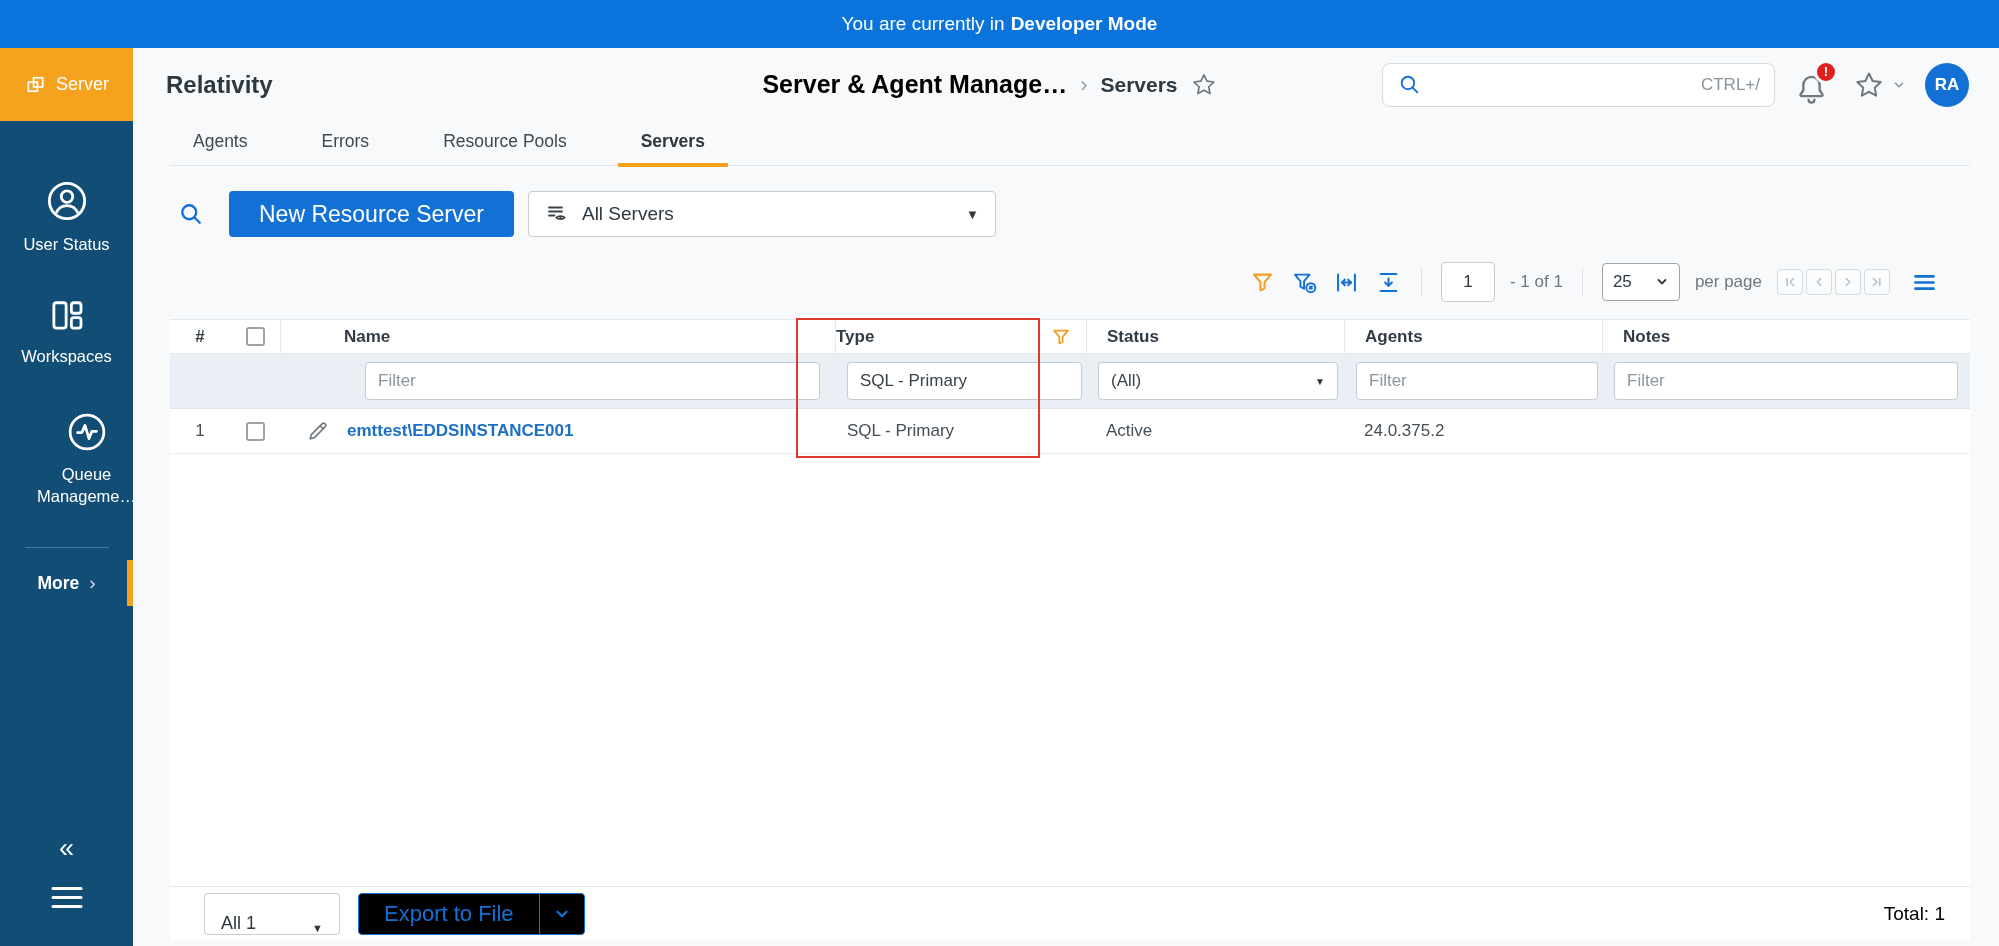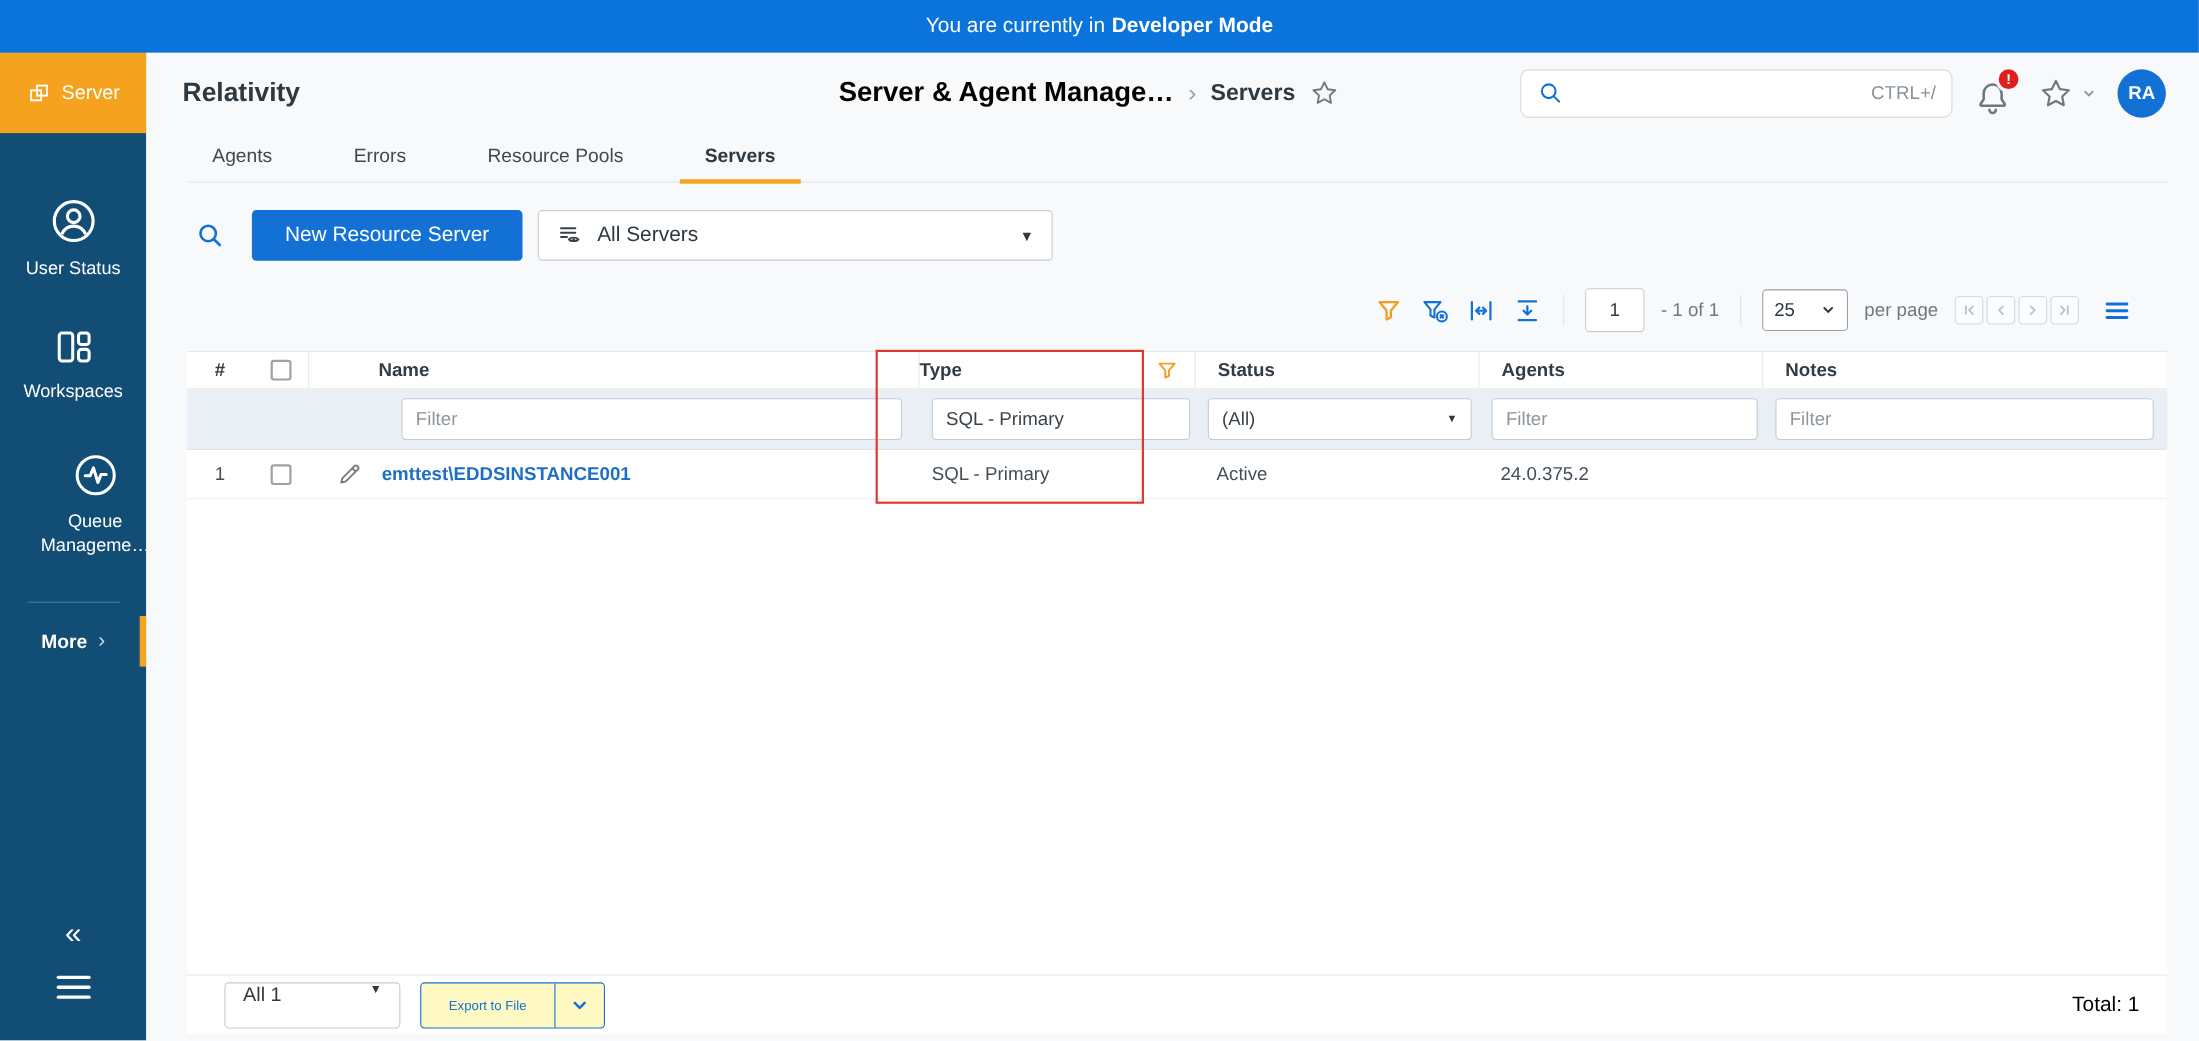--- a/index.html
+++ b/index.html
@@ -51,21 +51,21 @@
             display:flex; align-items:center; justify-content:center; cursor:pointer; }
 
   .tabs-row { position:absolute; top:73px; left:37px; right:29px; height:45px; }
   .tabs { height:100%; border-bottom:1px solid #e0e5e9; display:flex; align-items:flex-end; gap:28px; }
   .tab { padding:0 23px 13px; font-size:17.5px; color:#3f4952; cursor:pointer; position:relative; }
   .tab.active { font-weight:bold; color:#2e3840; }
   .tab.active::after { content:""; position:absolute; left:0; right:0; bottom:-2px; height:4px; background:#f5a21f; }
 
   .toolbar { position:absolute; top:143px; left:37px; right:29px; height:46px; display:flex; align-items:center; }
   .tb-search { width:42px; display:flex; justify-content:center; cursor:pointer; }
-  .btn-new { margin-left:17px; height:46px; padding:12px 30px; background:#1371d6; color:#fff; font-size:19px;
+  .btn-new { margin-left:17px; height:46px; padding:12px 30px; background:#1371d6; color:#fff; font-size:23px;
              border:0; border-radius:4px; display:flex; align-items:center; cursor:pointer; }
   .view-dd { margin-left:14px; width:468px; height:46px; background:#fff; border:1px solid #c8cdd2; border-radius:4px;
              display:flex; align-items:center; padding:0 16px; gap:13px; font-size:19px; color:#2e3840; cursor:pointer; }
   .view-dd .caret { margin-left:auto; font-size:13px; color:#2e3840; }
 
   .grid-controls { position:absolute; top:212px; left:37px; right:29px; height:44px; display:flex; align-items:center;
                    justify-content:flex-end; gap:15px; color:#6e7880; font-size:17px; }
   .gc-sep { width:1px; height:28px; background:#dfe3e7; margin:0 4px; }
   .gc-icon { cursor:pointer; }
   .page-input { width:54px; height:40px; border:1px solid #c8cdd2; border-radius:4px; text-align:center;
@@ -112,26 +112,26 @@
   .td-name .pencil { margin-left:25px; cursor:pointer; }
   .row-link { margin-left:17px; font-weight:bold; color:#1c6fc4; text-decoration:none; cursor:pointer; }
   .td-type { padding-left:12px; }
   .td-status, .td-version, .td-notes { padding-left:20px; }
 
   .checkbox { width:19px; height:19px; border:2px solid #9aa2aa; border-radius:3px; background:#fff; cursor:pointer; }
 
   .t-empty { flex:1; background:#fff; }
 
   .g-footer { height:54px; border-top:1px solid #e4e9ed; background:#fff; display:flex; align-items:center; }
-  .mass-select { margin-left:34px; width:160px; height:42px; border:1px solid #c8cdd2; border-radius:4px; background:#fff;
-                 display:flex; align-items:flex-start; justify-content:space-between; padding:0 16px; font-size:18px;
+  .mass-select { margin-left:34px; width:136px; height:42px; border:1px solid #c8cdd2; border-radius:4px; background:#fff;
+                 display:flex; align-items:flex-end; justify-content:space-between; padding:0 16px; font-size:18px;
                  color:#2e3840; cursor:pointer; }
   .mass-select .caret { font-size:11px; color:#2e3840; }
-  .export-btn { margin-left:18px; height:42px; border:1.5px solid #1371d6; border-radius:4px; background:#fef9c3;
-                display:flex; align-items:stretch; color:#1371d6; font-size:12px; cursor:pointer; padding:0; }
+  .export-btn { margin-left:18px; height:42px; border:1.5px solid #1371d6; border-radius:4px; background:#000000;
+                display:flex; align-items:stretch; color:#1371d6; font-size:22px; cursor:pointer; padding:0; }
   .export-label { display:flex; align-items:center; padding:0 25px; }
   .export-caret { border-left:1.5px solid #1371d6; width:45px; display:flex; align-items:center; justify-content:center; }
   .total { margin-left:auto; margin-right:25px; font-size:19px; color:#000000; }
 
   
   .annotation-box { position:absolute; left:796px; top:318px; width:244px; height:140px;
                     border:2px solid #dd3a2c; z-index:6; pointer-events:none; }
 </style>
 </head>
 <body>

